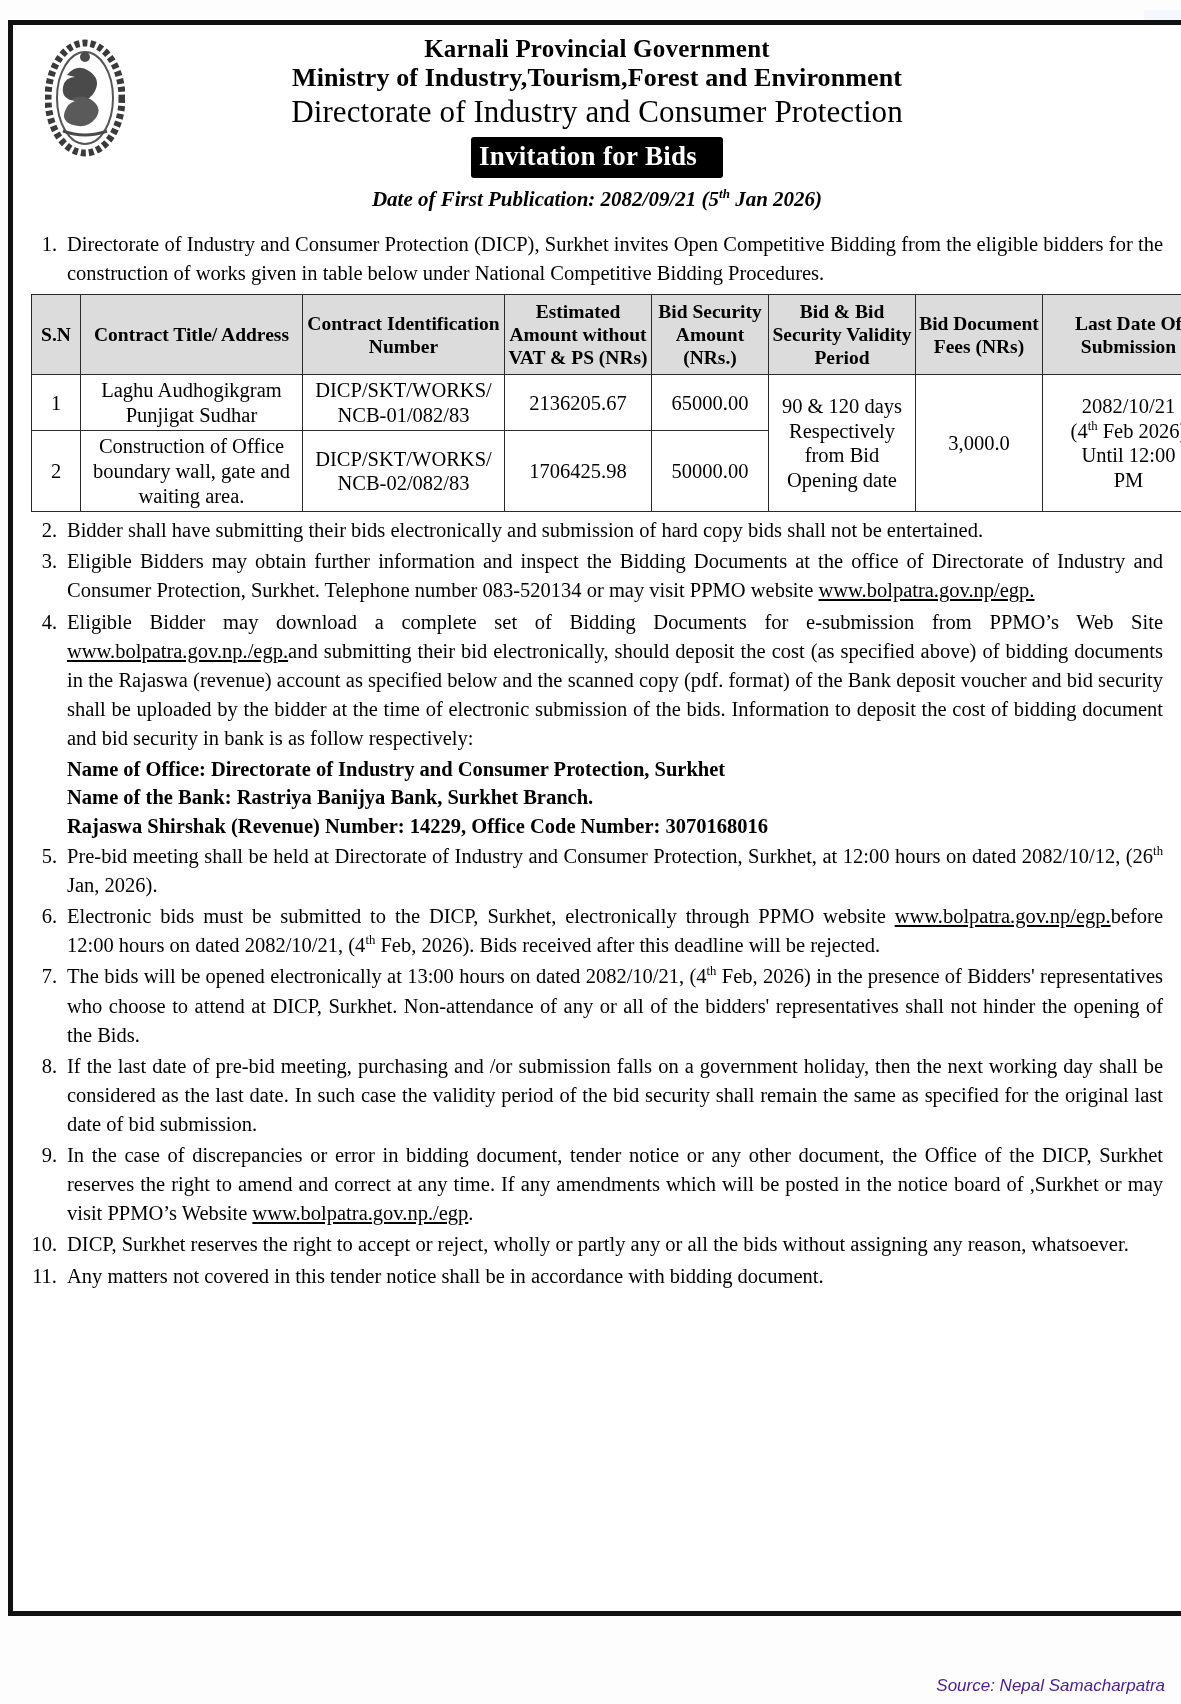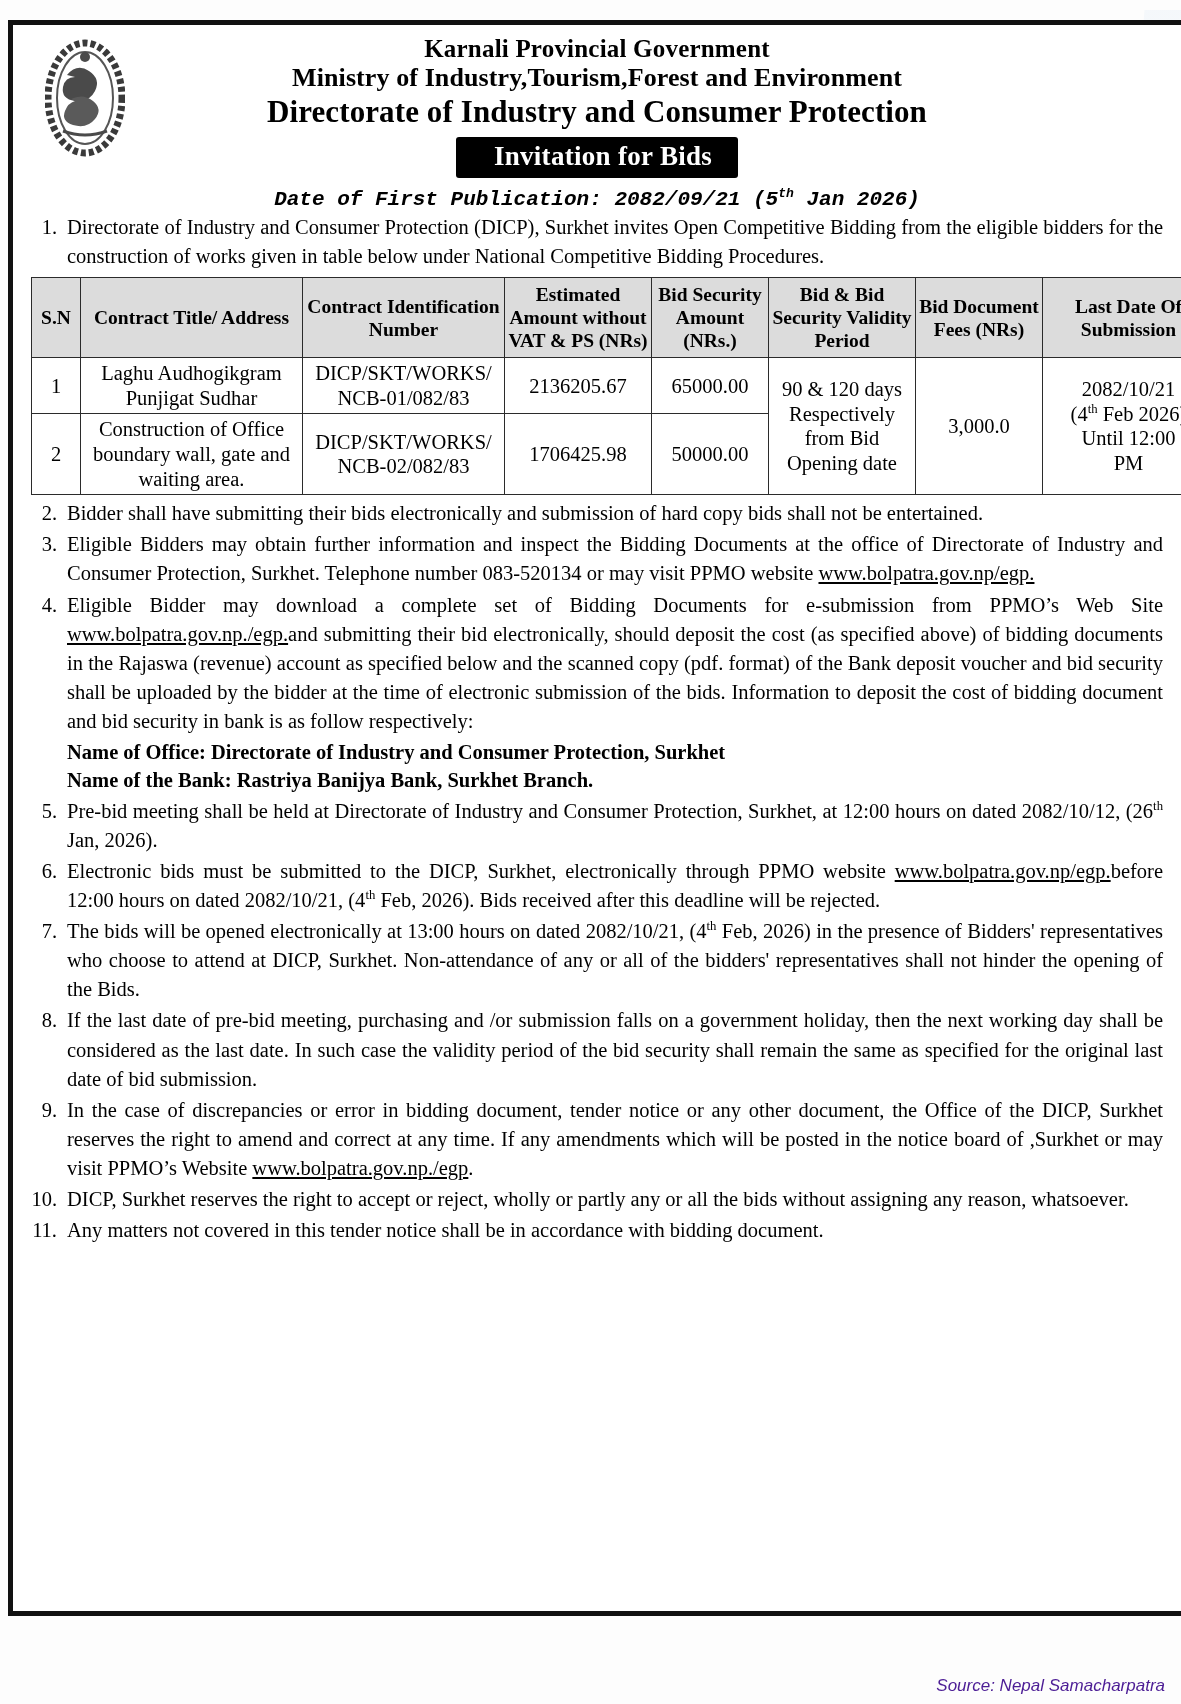--- a/index.html
+++ b/index.html
@@ -87,47 +87,46 @@
     letter-spacing: .2px;
   }
   .line2 {
     font-size: 26px;
     font-weight: bold;
     line-height: 1.15;
     letter-spacing: .1px;
   }
   .line3 {
     font-size: 31px;
-    font-weight: bold;
+    font-weight: normal;
     line-height: 1.2;
     letter-spacing: .1px;
   }
   .line4 {
     font-size: 23px;
     font-weight: bold;
     line-height: 1.3;
   }
   .ribbon {
     display: inline-block;
     background: #000;
     color: #fff;
     font-size: 27px;
     font-weight: bold;
-    padding: 4px 26px 6px 38px;
+    padding: 4px 26px 6px 8px;
     margin-top: 7px;
     border-radius: 3px;
     letter-spacing: .3px;
   }
   .pubdate {
     font-size: 21px;
     font-weight: bold;
     font-style: italic;
     margin-top: 8px;
-    margin-bottom: 2px;
-    font-family: Liberation Mono, monospace;
+    margin-bottom: 18px;
   }
   .pubdate sup { font-size: .62em; }
 
   
   ol.clauses {
     list-style: none;
     margin: 0;
     padding: 0;
     font-size: 20.5px;
     line-height: 1.42;
@@ -298,20 +297,21 @@
         <span class="num">3.</span>
         <span class="body"><span>Eligible Bidders may obtain further information and inspect the Bidding Documents at the office of Directorate of Industry and Consumer Protection, Surkhet. Telephone number 083-520134  or may visit PPMO website </span><a class="u" href="#" style="color:#000;text-decoration:underline;">www.bolpatra.gov.np/egp.</a></span>
       </li>
 
       <li class="clause">
         <span class="num">4.</span>
         <span class="body"><span>Eligible Bidder may download a complete set of Bidding Documents for e-submission from PPMO’s Web Site </span><a class="u" href="#" style="color:#000;text-decoration:underline;">www.bolpatra.gov.np./egp.</a><span>and submitting their bid electronically, should deposit the cost (as specified above) of bidding documents in the Rajaswa (revenue) account as specified below and the scanned copy (pdf. format) of the Bank deposit voucher and bid security shall be uploaded by the bidder at the time of electronic submission of the bids. Information to deposit the cost of bidding document and bid security in bank is as follow respectively:</span>
           <div class="bankblock">
             <div>Name of Office: Directorate of Industry and Consumer Protection, Surkhet</div>
             <div>Name of the Bank: Rastriya Banijya Bank, Surkhet Branch.</div>
+            <div>Rajaswa Shirshak (Revenue) Number: 14229,  Office Code Number: 3070168016</div>
           </div>
         </span>
       </li>
 
       <li class="clause">
         <span class="num">5.</span>
         <span class="body"><span>Pre-bid meeting shall be held at Directorate of Industry and Consumer Protection, Surkhet, at 12:00 hours on dated 2082/10/12, (26</span><sup>th</sup><span> Jan, 2026).</span></span>
       </li>
 
       <li class="clause">

